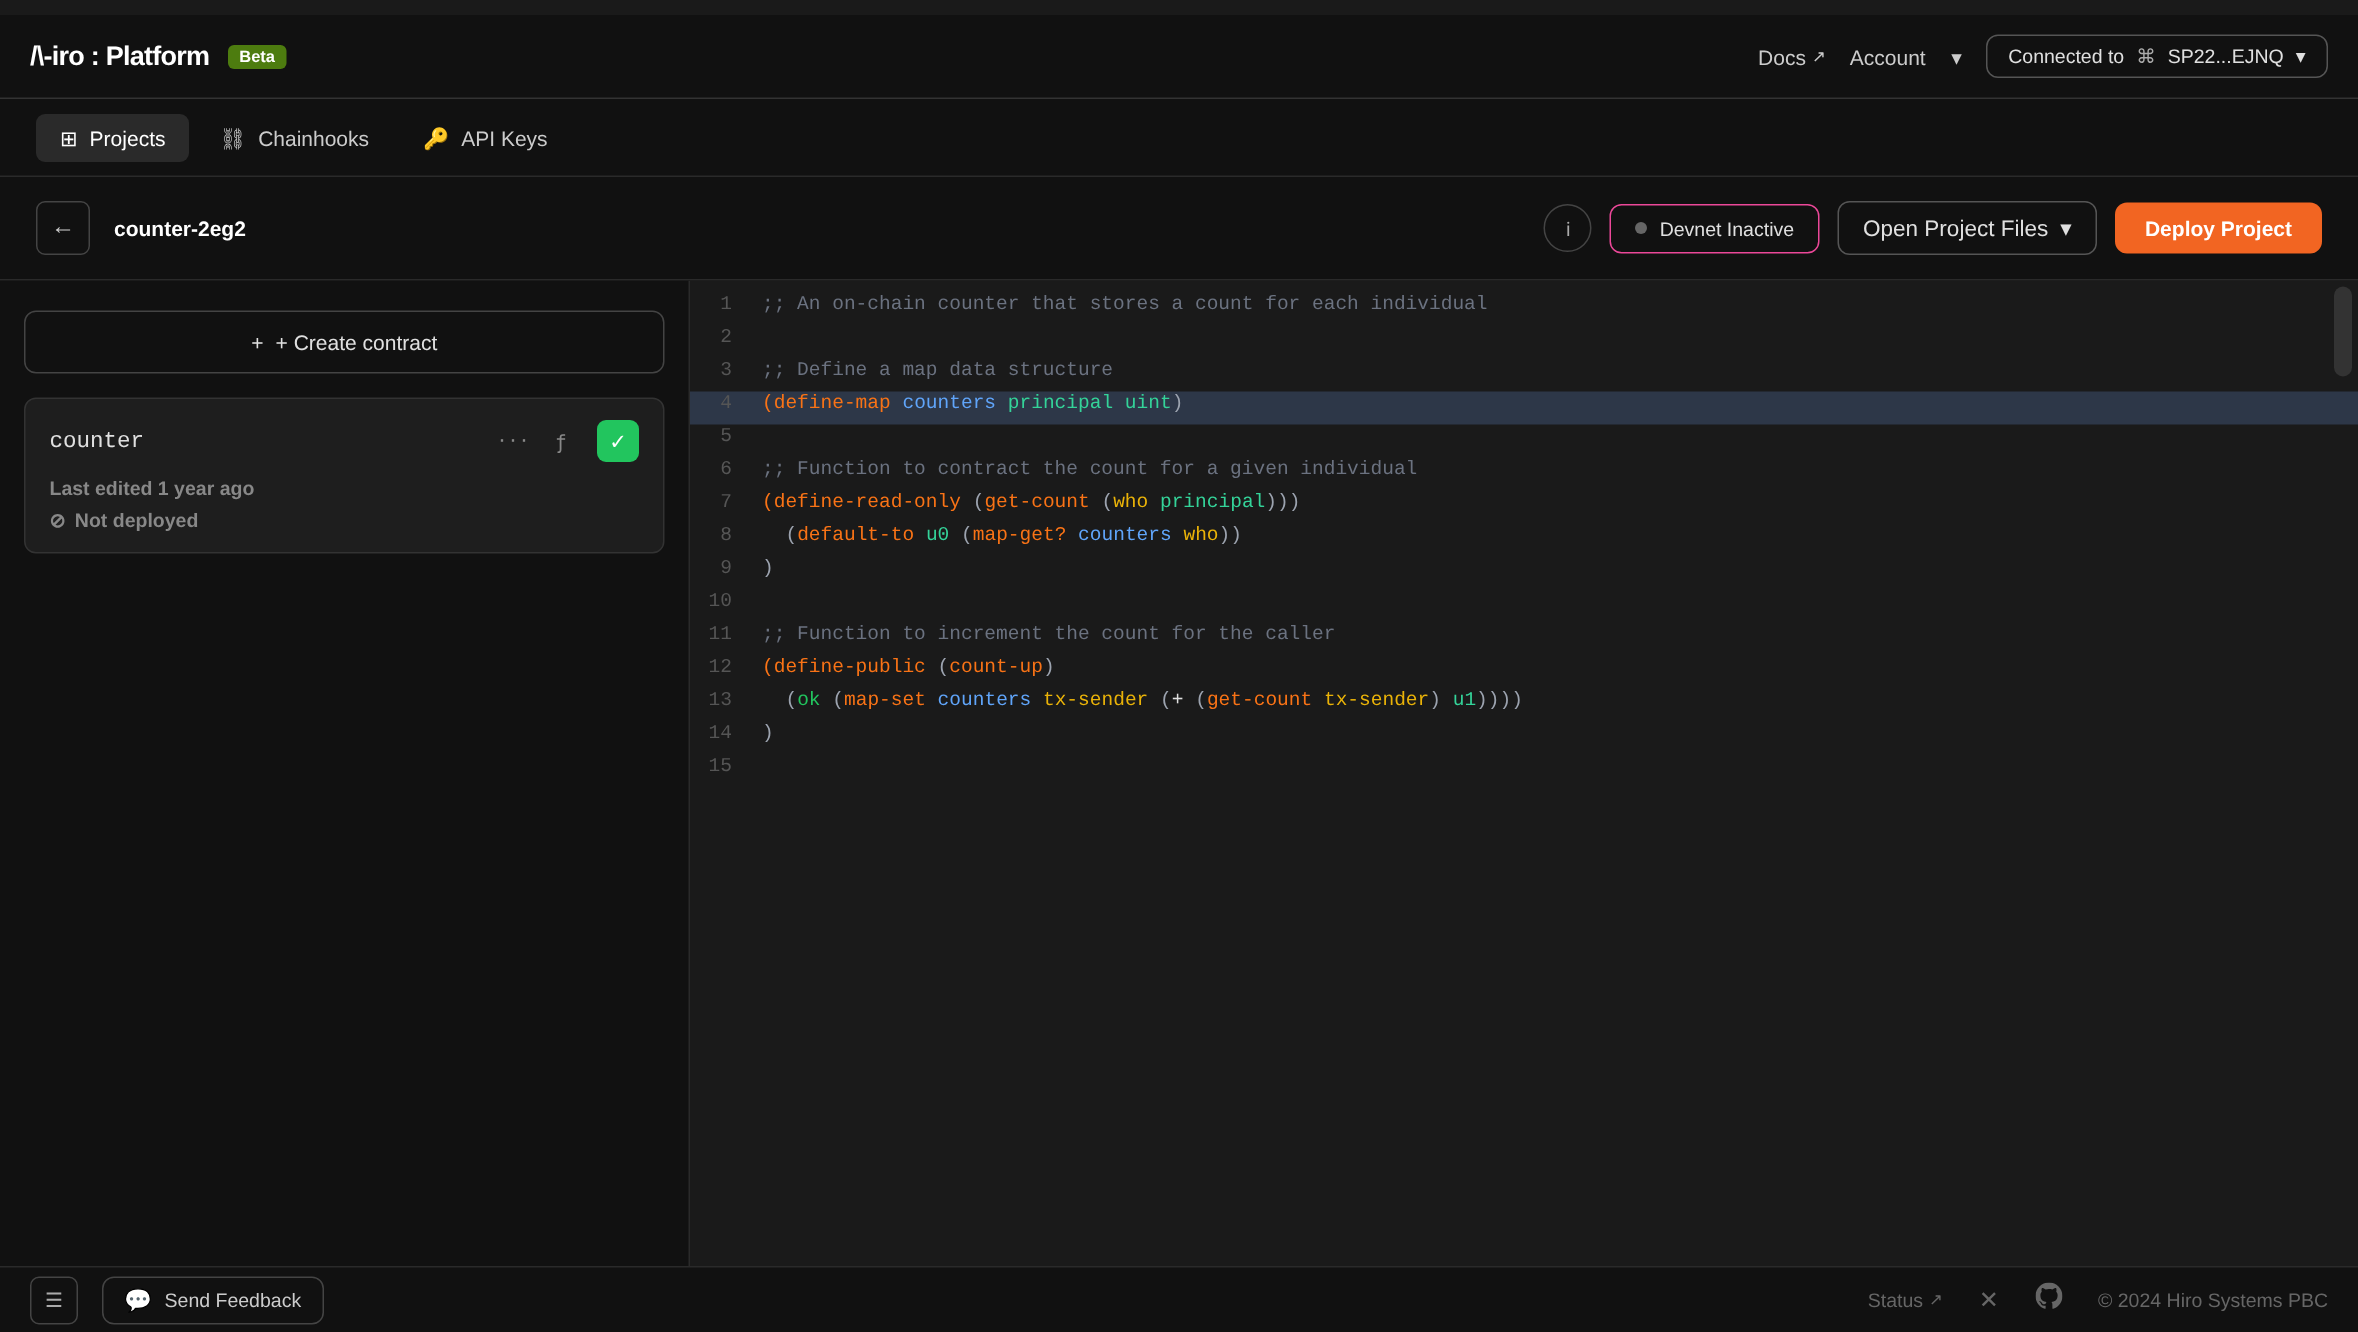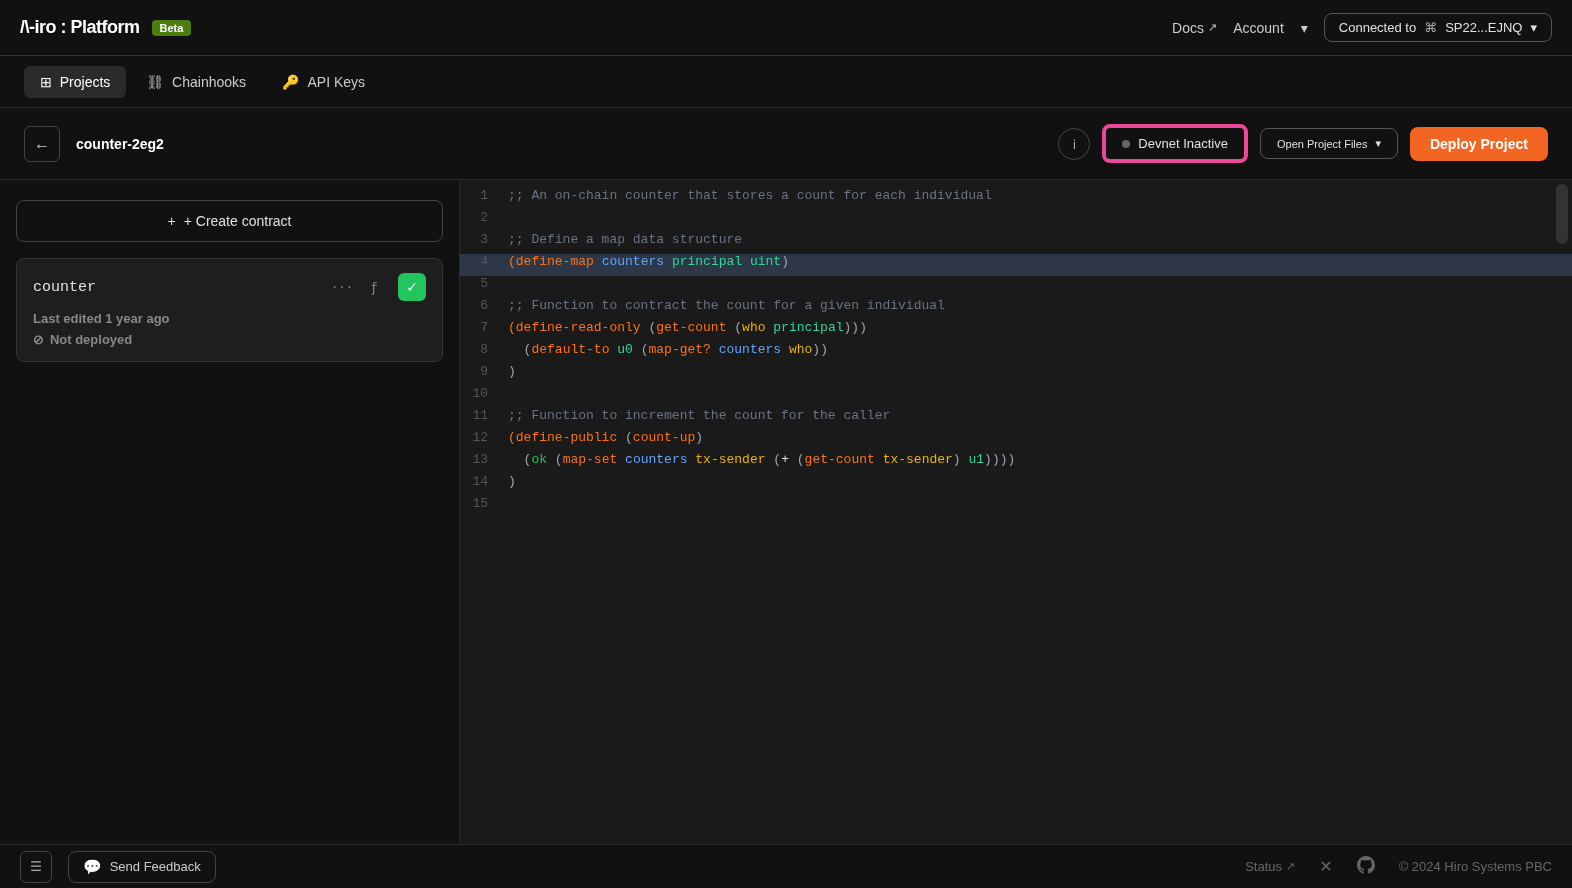--- a/index.html
+++ b/index.html
@@ -17,20 +17,21 @@
 
     
     .topnav {
       display: flex;
       align-items: center;
       background: #111;
       border-bottom: 1px solid #333;
       padding: 0 20px;
       height: 56px;
       flex-shrink: 0;
+      margin-top: 10px;
     }
     .logo {
       font-size: 18px;
       font-weight: 600;
       color: #fff;
       letter-spacing: -0.5px;
       margin-right: 12px;
     }
     .beta-badge {
       background: #4d7c0f;
@@ -159,45 +160,45 @@
       justify-content: center;
       cursor: pointer;
       background: transparent;
       color: #aaa;
       font-size: 13px;
     }
     .devnet-btn {
       display: flex;
       align-items: center;
       gap: 8px;
-      border: 4px solid #ec4899;
+      border: 1px solid #ec4899;
       border-radius: 8px;
       padding: 8px 16px;
       cursor: pointer;
       background: transparent;
       color: #e0e0e0;
       font-size: 13px;
     }
     .devnet-dot {
       width: 8px;
       height: 8px;
       border-radius: 50%;
       background: #666;
     }
     .open-files-btn {
       display: flex;
-      align-items: center;
+      align-items: flex-end;
       gap: 8px;
       border: 1px solid #555;
       border-radius: 8px;
       padding: 8px 16px;
       cursor: pointer;
       background: transparent;
       color: #e0e0e0;
-      font-size: 11px;
+      font-size: 15px;
     }
     .deploy-btn {
       background: #f26522;
       color: #fff;
       border: none;
       border-radius: 8px;
       padding: 9px 20px;
       cursor: pointer;
       font-size: 14px;
       font-weight: 600;

